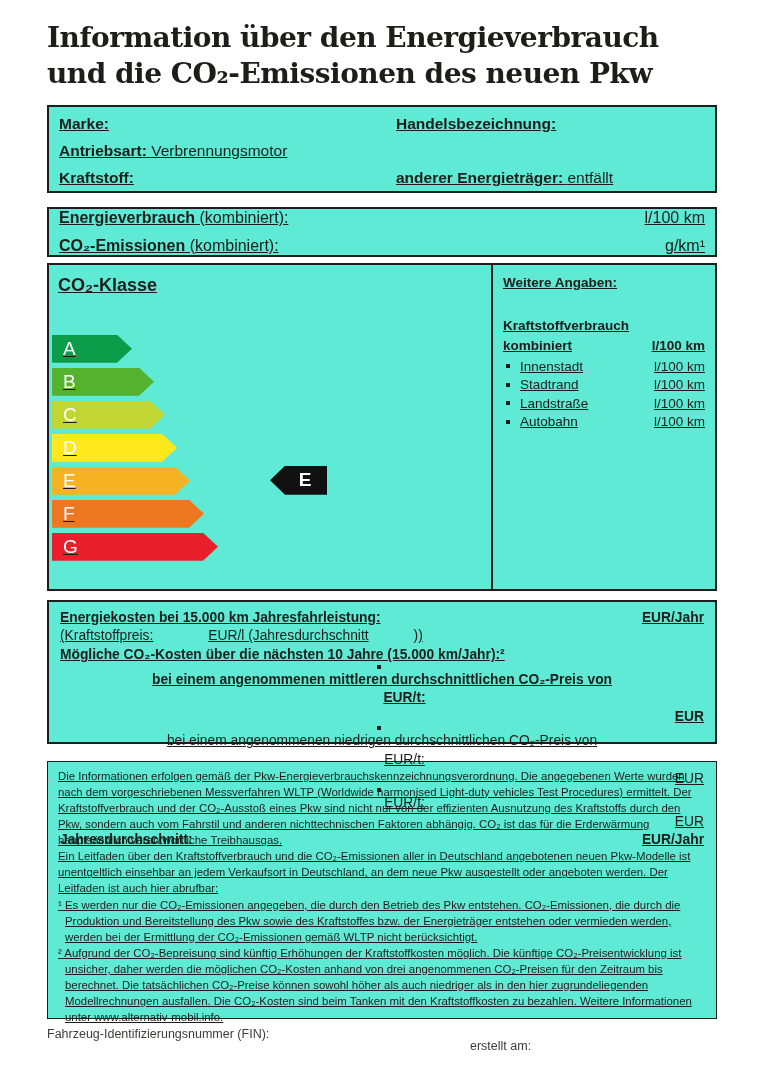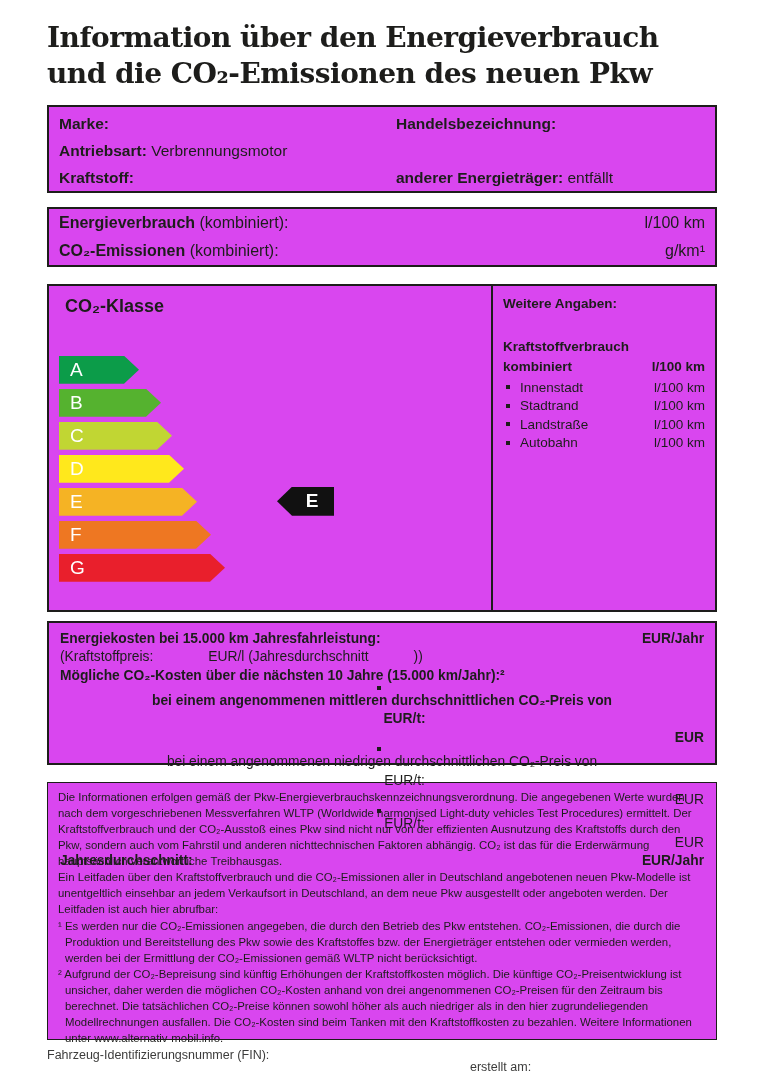--- a/index.html
+++ b/index.html
@@ -10,35 +10,35 @@
     color:#1d1d1b;
   }
   .page { width:764px; height:1080px; padding:20px 47px 0; position:relative; background:#fff; }
 
   .title {
     font-family:"DejaVu Serif","Liberation Serif",serif;
     font-weight:700; font-size:28px; line-height:1.3;
     letter-spacing:-0.5px; color:#1d1d1b; margin-bottom:12px;
   }
 
-  .box { border:2px solid #1d1d1b; background:#d946ef; }
+  .box { border:2px solid #1d1d1b; background:#5eead4;text-decoration:underline; }
 
   
   .box-vehicle { height:88px; padding:3px 10px; display:grid;
                  grid-template-columns:337px 1fr; font-size:15.5px; line-height:27.3px; margin-bottom:14px; }
   .b { font-weight:bold; }
 
   
-  .box-consumption { height:60px; padding:0 10px; display:flex; flex-direction:column;
-                     justify-content:center; font-size:16px; line-height:28px; margin-bottom:17px; }
+  .box-consumption { height:50px; padding:0 10px; display:flex; flex-direction:column;
+                     justify-content:center; font-size:16px; line-height:28px; margin-bottom:6px; }
   .cons-row { display:flex; justify-content:space-between; }
 
   
   .box-class { height:328px; display:flex; margin-bottom:9px; }
-  .class-left { flex:1; padding:8px 0 0 10px; }
+  .class-left { flex:1; padding:8px 0 0 3px; }
   .class-head-wrap { padding-left:6px; }
   .class-heading { font-size:18px; font-weight:bold; line-height:24px; }
   .class-sub { font-size:16.5px; color:#3c3c3b; line-height:22px; }
   .arrows { position:relative; margin-top:38px; }
   .arrow {
     height:28px; margin-bottom:5px; display:flex; align-items:center;
     padding-left:11px; color:#ffffff; font-size:19px; line-height:28px;
     clip-path:polygon(0 0, calc(100% - 15px) 0, 100% 50%, calc(100% - 15px) 100%, 0 100%);
   }
   .rating-marker {

